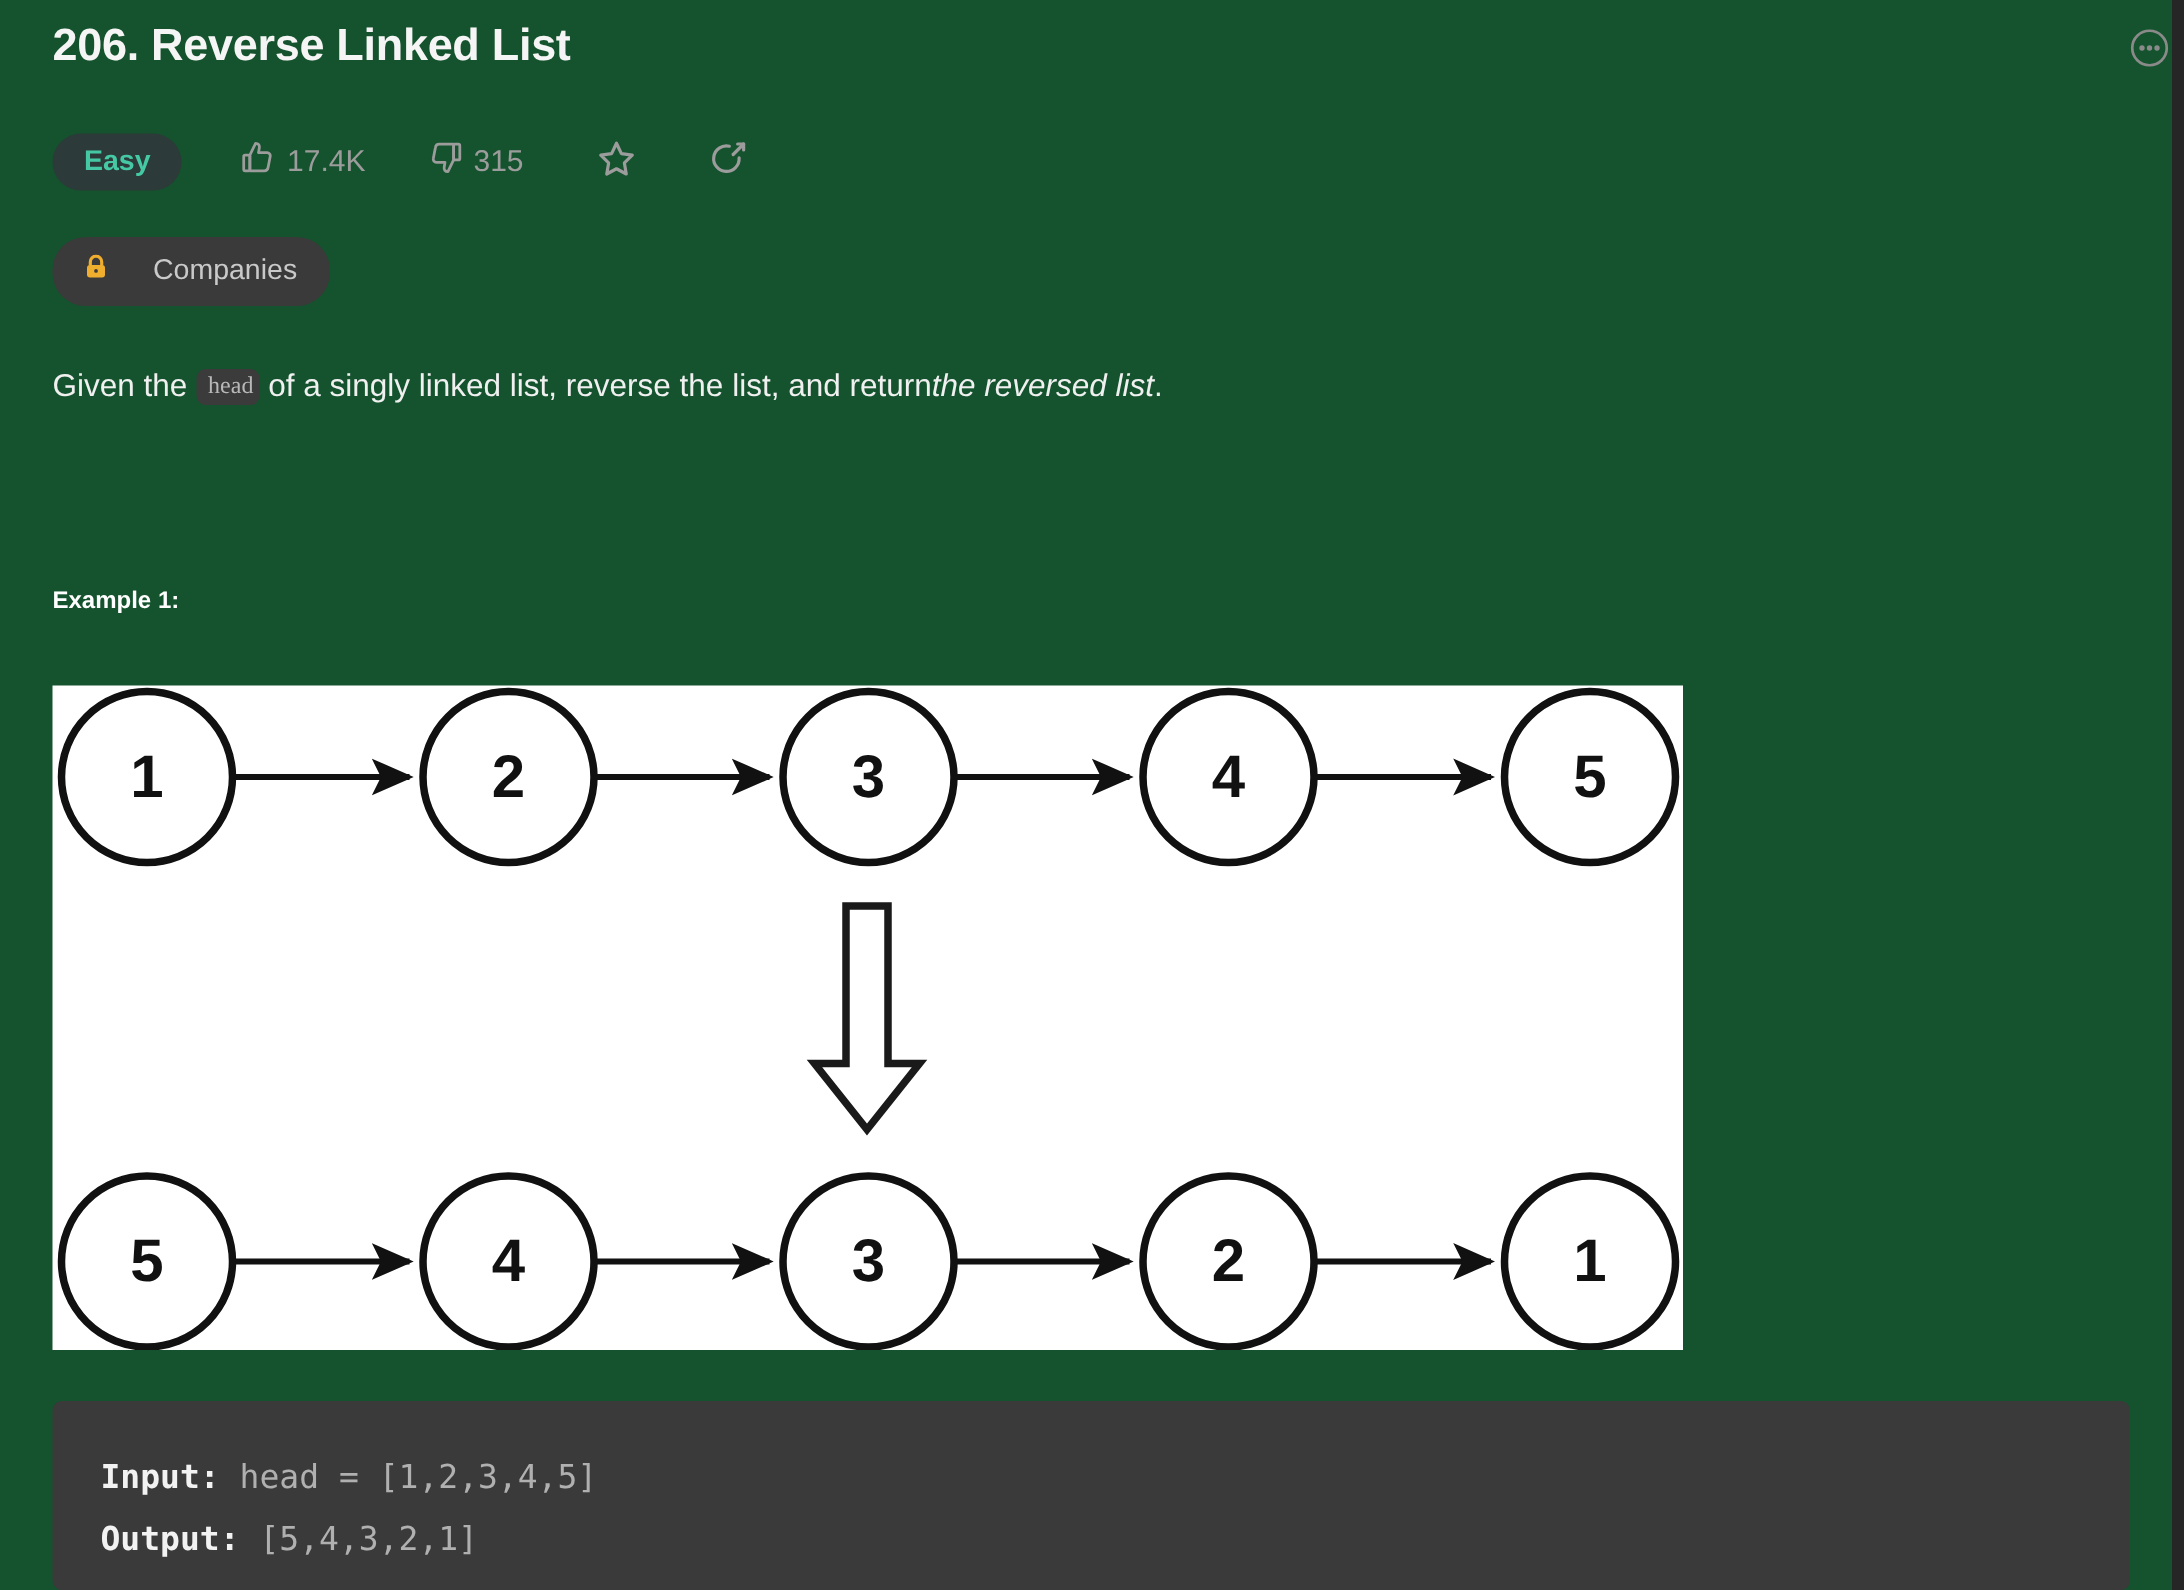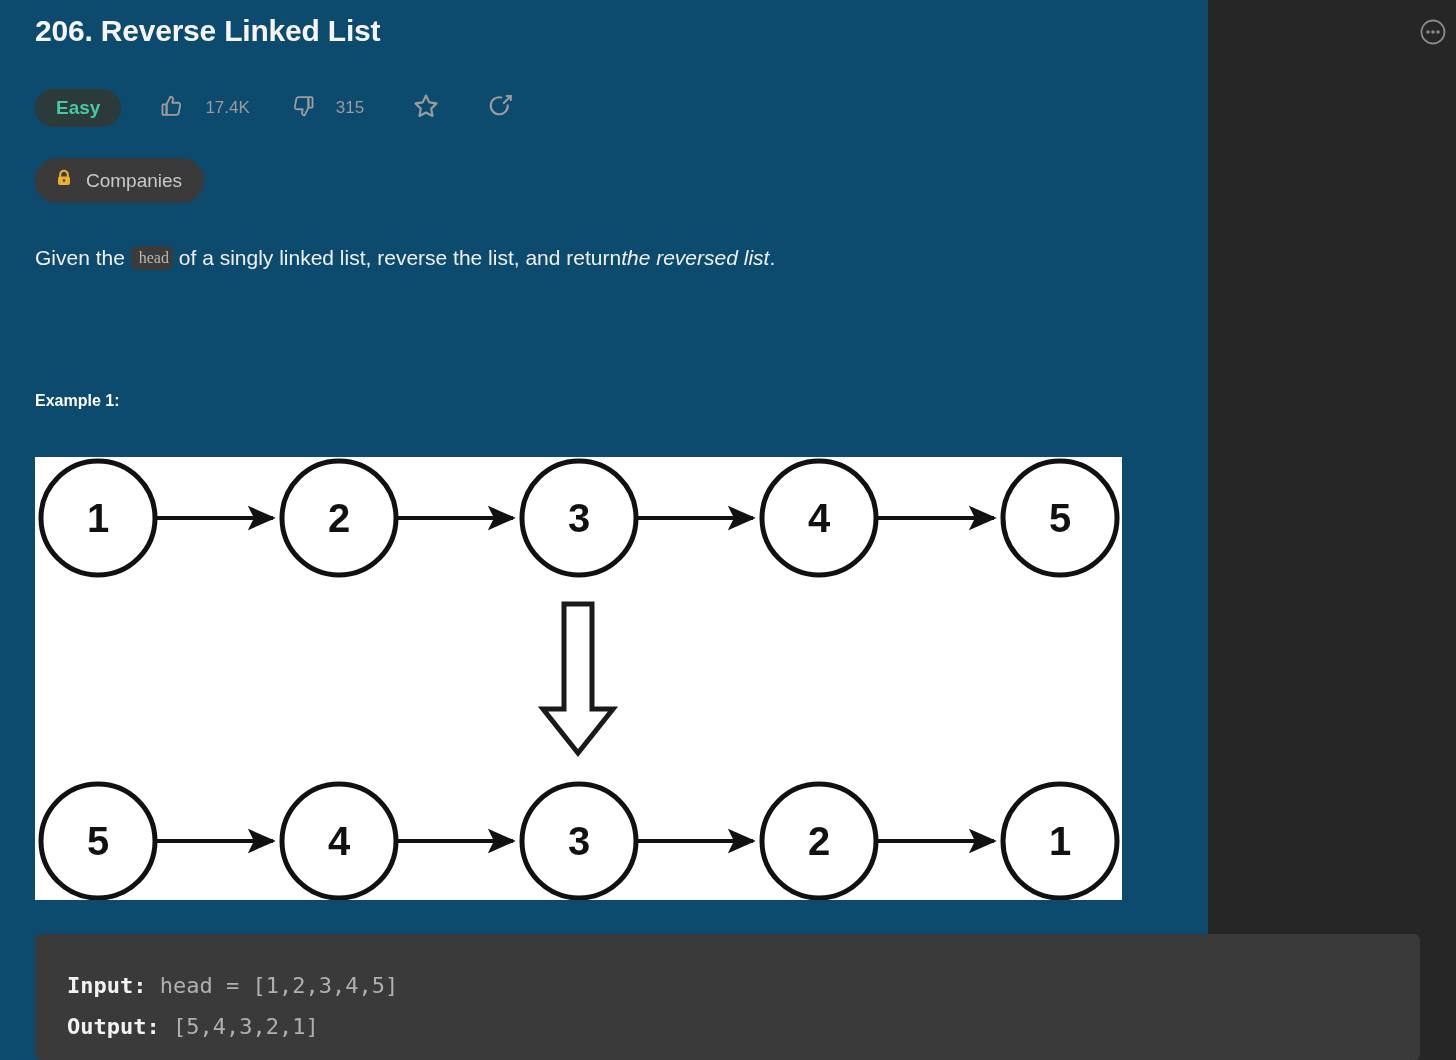--- a/index.html
+++ b/index.html
@@ -5,23 +5,23 @@
   * { box-sizing: border-box; margin: 0; padding: 0; }
   html, body {
     width: 1456px;
     height: 1060px;
     background: #262626;
     font-family: "Liberation Sans", sans-serif;
     overflow: hidden;
   }
   .page {
     position: relative;
-    width: 1208px;
+    width: 1448px;
     height: 1060px;
-    background: #0c4a6e;
+    background: #14532d;
   }
 
   
   .more-icon {
     position: absolute;
     top: 17px;
     left: 1418px;
     width: 30px;
     height: 30px;
     display: flex;
@@ -58,44 +58,44 @@
     font-weight: 700;
     border-radius: 22px;
     padding: 9px 21px 10px 21px;
     line-height: 1;
     cursor: pointer;
     text-align: center;
   }
   .meta-item {
     display: flex;
     align-items: center;
-    gap: 20px;
+    gap: 6px;
     color: #9c9c9c;
-    font-size: 17px;
+    font-size: 20px;
     cursor: pointer;
   }
   .ml-1 { margin-left: 38px; }
   .ml-2 { margin-left: 40px; }
   .ml-3 { margin-left: 47px; }
   .ml-4 { margin-left: 46px; }
   .icon-btn {
     display: flex;
     align-items: center;
     justify-content: center;
     cursor: pointer;
   }
 
   
   .companies {
     position: absolute;
     top: 158px;
     left: 35px;
     display: flex;
     align-items: center;
-    gap: 12px;
+    gap: 28px;
     background: #3a3a3a;
     border-radius: 22px;
     padding: 10px 22px 11px 19px;
     cursor: pointer;
   }
   .companies-label {
     color: #c9c9c9;
     font-size: 19px;
     line-height: 1;
   }

